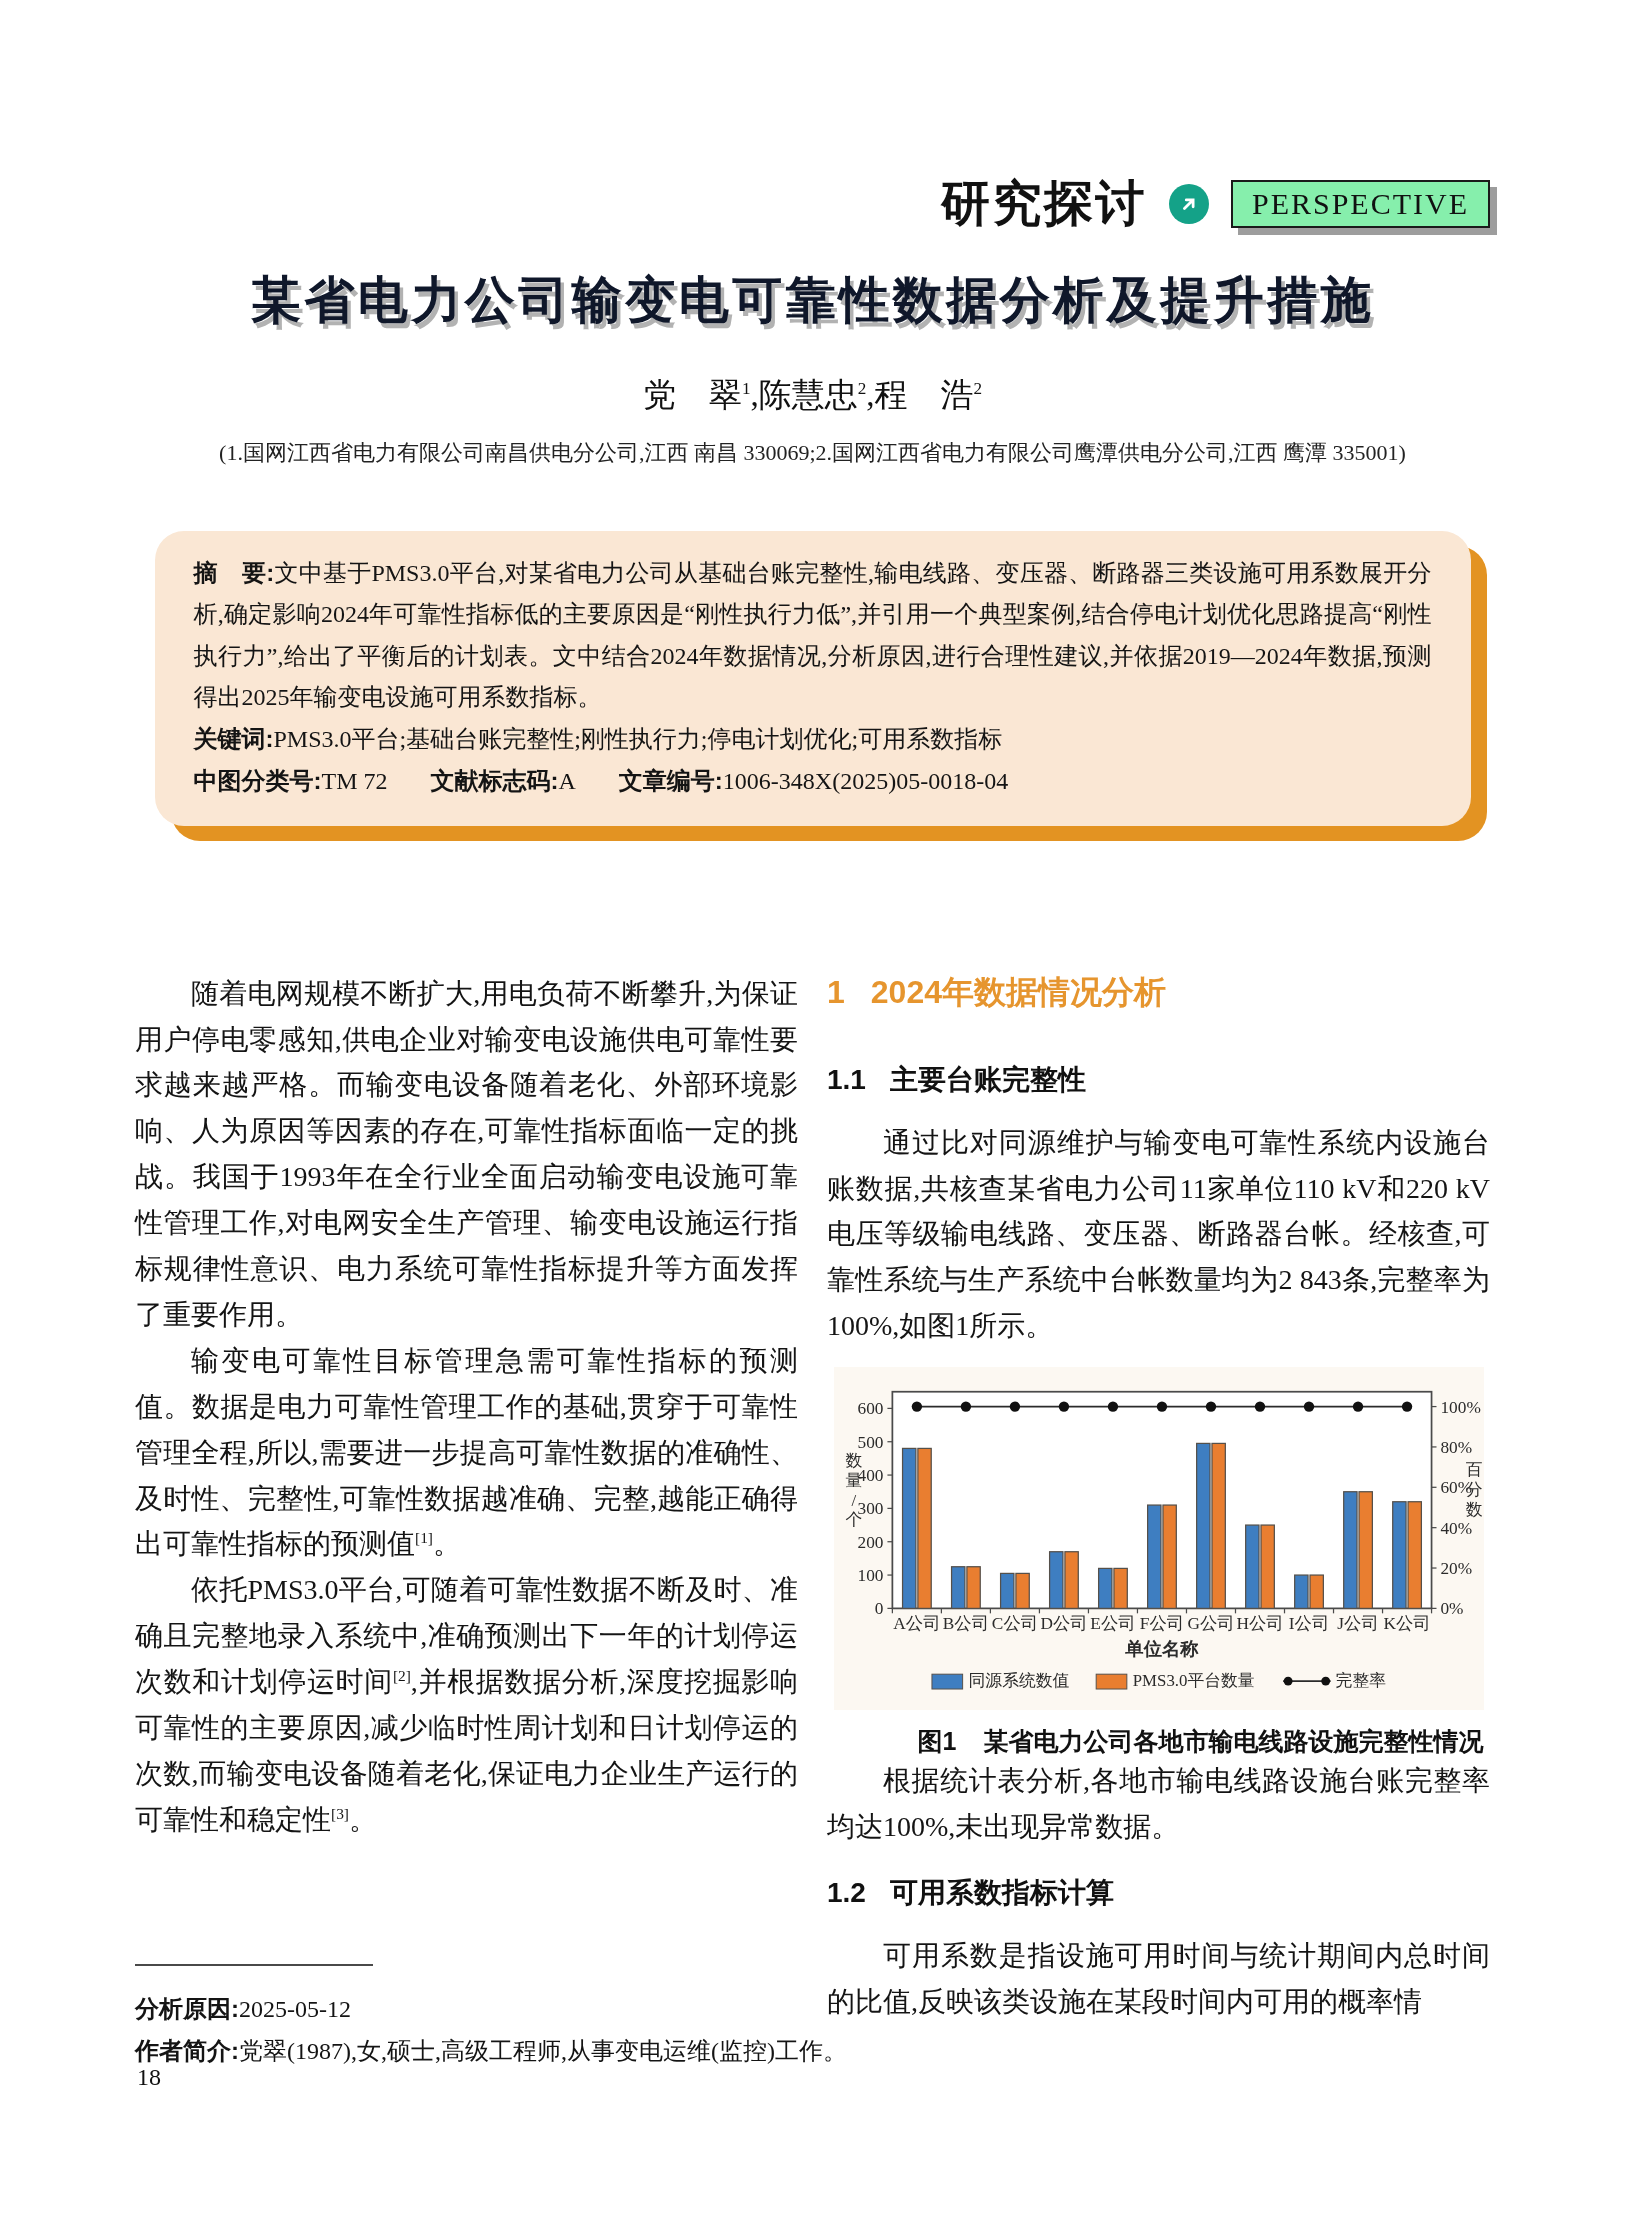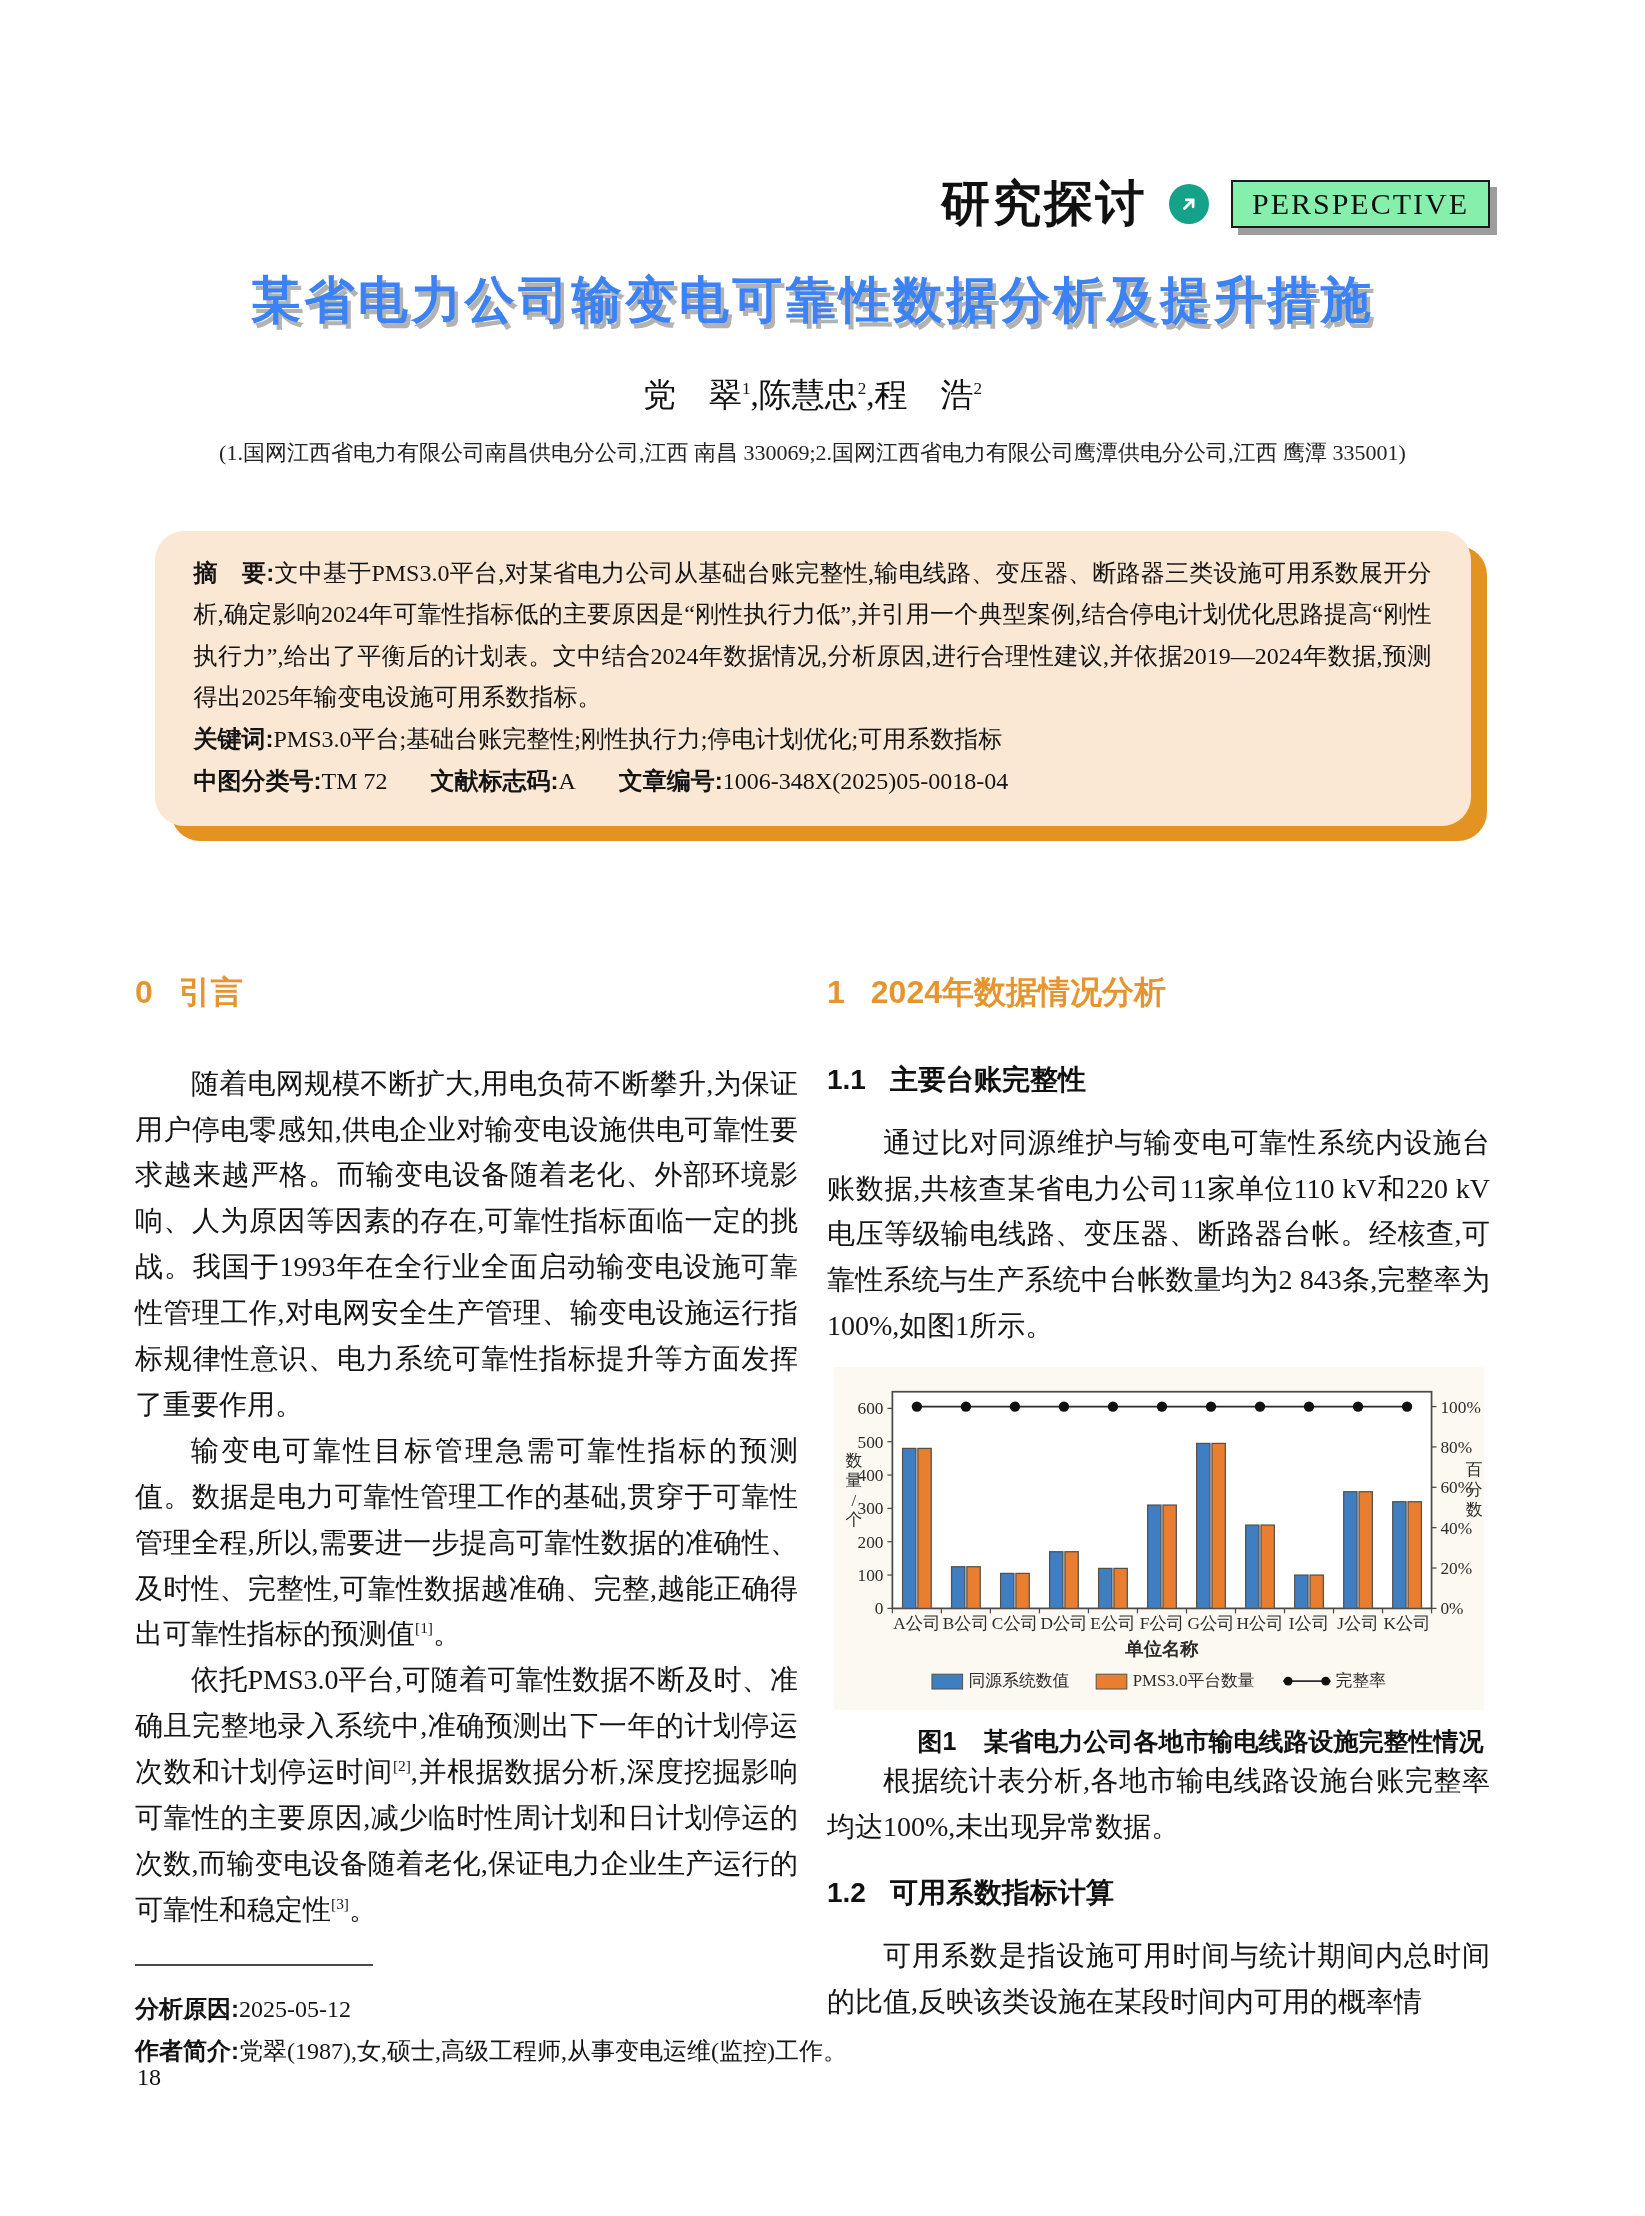--- a/index.html
+++ b/index.html
@@ -7,21 +7,21 @@
   .page{box-sizing:border-box;width:1645px;height:2216px;padding:176px 155px 0 135px;position:relative;}
 
   
   .header-row{display:flex;align-items:center;gap:22px;height:56px;justify-content:flex-end;}
   .brand{font-family:"Liberation Sans","DejaVu Sans",sans-serif;font-weight:900;font-size:49px;letter-spacing:2.5px;color:#111;}
   .arrow-badge{width:40px;height:40px;border-radius:50%;background:#14A288;display:flex;align-items:center;justify-content:center;flex:0 0 auto;}
   .arrow-badge svg{width:22px;height:22px;}
   .category-box{border:2.5px solid #1a1a1a;background:#86efac;box-shadow:7px 7px 0 #9d9d9d;padding:5px 19px;font-size:30px;letter-spacing:2px;color:#111;}
 
   
-  .title{margin-top:35px;text-align:center;font-family:"Liberation Sans","DejaVu Sans",sans-serif;font-weight:900;font-size:50px;letter-spacing:3.5px;color:#3b82f6;text-shadow:3.5px 4.5px 0 #b2b2b2;}
+  .title{margin-top:35px;text-align:center;font-family:"Liberation Sans","DejaVu Sans",sans-serif;font-weight:900;font-size:50px;letter-spacing:3.5px;color:#0f172a;text-shadow:3.5px 4.5px 0 #b2b2b2;}
   .authors{margin-top:39px;text-align:center;font-size:33px;color:#111;}
   .authors sup{font-size:0.52em;}
   .affiliation{margin-top:20px;text-align:center;font-size:22px;color:#222;}
 
   
   .abstract{margin:63px auto 0;width:1316px;box-sizing:border-box;background:#FAE7D4;border-radius:29px;box-shadow:16px 15px 0 #E39322;padding:21px 39px 23px 39px;font-size:24px;line-height:1.72;color:#141414;}
   .abstract .row{margin:0;text-align:justify;}
   .lbl{font-family:"Liberation Sans","DejaVu Sans",sans-serif;font-weight:bold;}
   .meta-gap{margin-left:43px;}
 
@@ -73,23 +73,20 @@
     <p class="row"><span class="lbl">摘　要:</span><span>文中基于PMS3.0平台,对某省电力公司从基础台账完整性,输电线路、变压器、断路器三类设施可用系数展开分析,确定影响2024年可靠性指标低的主要原因是“刚性执行力低”,并引用一个典型案例,结合停电计划优化思路提高“刚性执行力”,给出了平衡后的计划表。文中结合2024年数据情况,分析原因,进行合理性建议,并依据2019—2024年数据,预测得出2025年输变电设施可用系数指标。</span></p>
     <p class="row"><span class="lbl">关键词:</span><span>PMS3.0平台;基础台账完整性;刚性执行力;停电计划优化;可用系数指标</span></p>
     <p class="row">
       <span class="lbl">中图分类号:</span><span>TM 72</span><span class="lbl meta-gap">文献标志码:</span><span>A</span><span class="lbl meta-gap">文章编号:</span><span>1006-348X(2025)05-0018-04</span>
     </p>
   </div>
 
   <div class="columns">
 
     <div class="col">
-      <h2 class="sec">
-        <span class="num">0</span><span>引言</span>
-      </h2>
       <p class="body"><span>随着电网规模不断扩大,用电负荷不断攀升,为保证用户停电零感知,供电企业对输变电设施供电可靠性要求越来越严格。而输变电设备随着老化、外部环境影响、人为原因等因素的存在,可靠性指标面临一定的挑战。我国于1993年在全行业全面启动输变电设施可靠性管理工作,对电网安全生产管理、输变电设施运行指标规律性意识、电力系统可靠性指标提升等方面发挥了重要作用。</span></p>
       <p class="body"><span>输变电可靠性目标管理急需可靠性指标的预测值。数据是电力可靠性管理工作的基础,贯穿于可靠性管理全程,所以,需要进一步提高可靠性数据的准确性、及时性、完整性,可靠性数据越准确、完整,越能正确得出可靠性指标的预测值</span><sup>[1]</sup><span>。</span></p>
       <p class="body"><span>依托PMS3.0平台,可随着可靠性数据不断及时、准确且完整地录入系统中,准确预测出下一年的计划停运次数和计划停运时间</span><sup>[2]</sup><span>,并根据数据分析,深度挖掘影响可靠性的主要原因,减少临时性周计划和日计划停运的次数,而输变电设备随着老化,保证电力企业生产运行的可靠性和稳定性</span><sup>[3]</sup><span>。</span></p>
     </div>
 
     <div class="col">
       <h2 class="sec">
         <span class="num">1</span><span>2024年数据情况分析</span>
       </h2>
       <h3 class="sub first">

